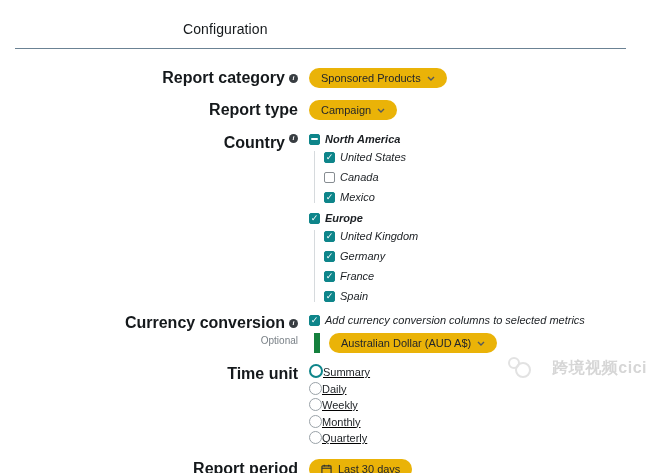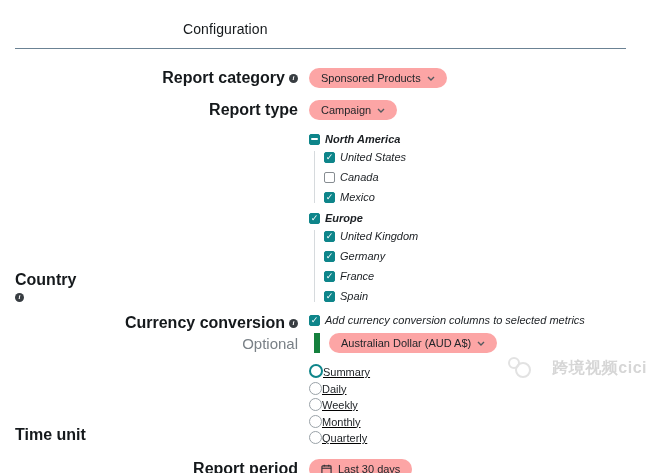--- a/index.html
+++ b/index.html
@@ -8,29 +8,29 @@
   .page { position:relative; width:656px; height:391px; padding:0 15px; }
 
   .page-title { font-size:14px; color:#15191c; padding:21px 0 11px 168px; letter-spacing:.1px; }
   .divider { height:1px; background:#6b8294; width:611px; }
 
   .form { padding-top:19px; }
   .row { display:flex; margin-bottom:12px; }
   .row-label-col { width:283px; display:flex; justify-content:flex-end; align-items:center; gap:4px; flex:none; }
   .row-control-col { margin-left:11px; }
   .lbl { font-size:16px; font-weight:bold; color:#15191c; white-space:nowrap; }
-  .sublbl { font-size:15px; color:#7a8187; margin-top:3px; }
+  .sublbl { font-size:10px; color:#7a8187; margin-top:3px; }
   .label-stack { display:flex; flex-direction:column; align-items:flex-end; }
   .label-stack .inline { display:flex; align-items:center; gap:4px; }
 
   .info { width:9px; height:9px; border-radius:50%; background:#383d42; color:#fff;
     font-size:7px; line-height:9px; text-align:center; display:inline-block; flex:none;
     font-family:"Liberation Serif",serif; font-style:italic; font-weight:bold; }
 
-  .pill { display:inline-flex; align-items:center; gap:6px; background:#fca5a5;
+  .pill { display:inline-flex; align-items:center; gap:6px; background:#eab308;
     border:none; border-radius:999px; padding:0 12px; height:20px;
     font-family:inherit; font-size:11px; color:#23262a; cursor:pointer; white-space:nowrap; }
   .chev { width:8px; height:5px; flex:none; }
 
   .cb { width:11px; height:11px; border-radius:2px; border:1px solid #878d92; background:#fff;
     display:inline-flex; align-items:center; justify-content:center; flex:none; cursor:pointer; }
   .cb[data-checked="true"], .cb[data-state="checked"], .cb[data-state="indeterminate"] {
     background:#0e858a; border-color:#0e858a; }
   .cb[data-checked="true"]::after, .cb[data-state="checked"]::after {
     content:"\2713"; color:#fff; font-size:9px; line-height:1; font-weight:bold; }
@@ -48,21 +48,21 @@
 
   .radio-list { display:flex; flex-direction:column; gap:3.5px; }
   .radio-row { display:flex; align-items:flex-end; gap:0;text-decoration:underline; }
   .radio { width:13px; height:13px; border-radius:50%; border:1px solid #9aa2a8; background:#fff; flex:none; cursor:pointer; }
   .radio[data-selected="true"] { width:14px; height:14px; border:2px solid #0e858a; }
   .radio-row .txt { font-size:11px; color:#1b1f23; }
 
   .cal { width:11px; height:11px; flex:none; }
 
   .row-country { margin-bottom:12px; }
-  .row-country .row-label-col, .row-timeunit .row-label-col { align-items:flex-start; padding-top:1px;flex-direction:column; }
+  .row-country .row-label-col, .row-timeunit .row-label-col { align-items:flex-start; padding-top:1px; }
 
   .watermark { position:absolute; right:9px; bottom:10px; display:flex; align-items:center; gap:16px; }
   .wm-logo { position:relative; width:28px; height:26px; }
   .wm-c1 { position:absolute; left:0; top:2px; width:12px; height:12px; border:2px solid #e2e2e2; border-radius:50%; }
   .wm-c2 { position:absolute; left:7px; top:7px; width:16px; height:16px; border:2px solid #e2e2e2; border-radius:50%; }
   .wm-text { font-size:16px; color:#d6d6d6; font-weight:bold; letter-spacing:.5px; }
 </style>
 </head>
 <body>
 

